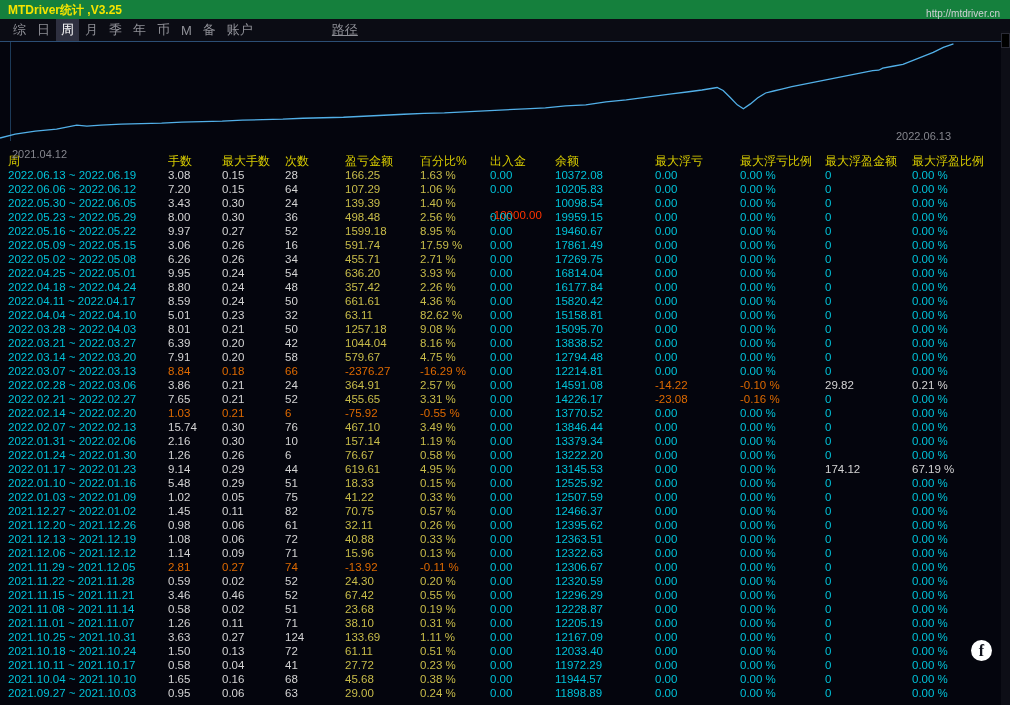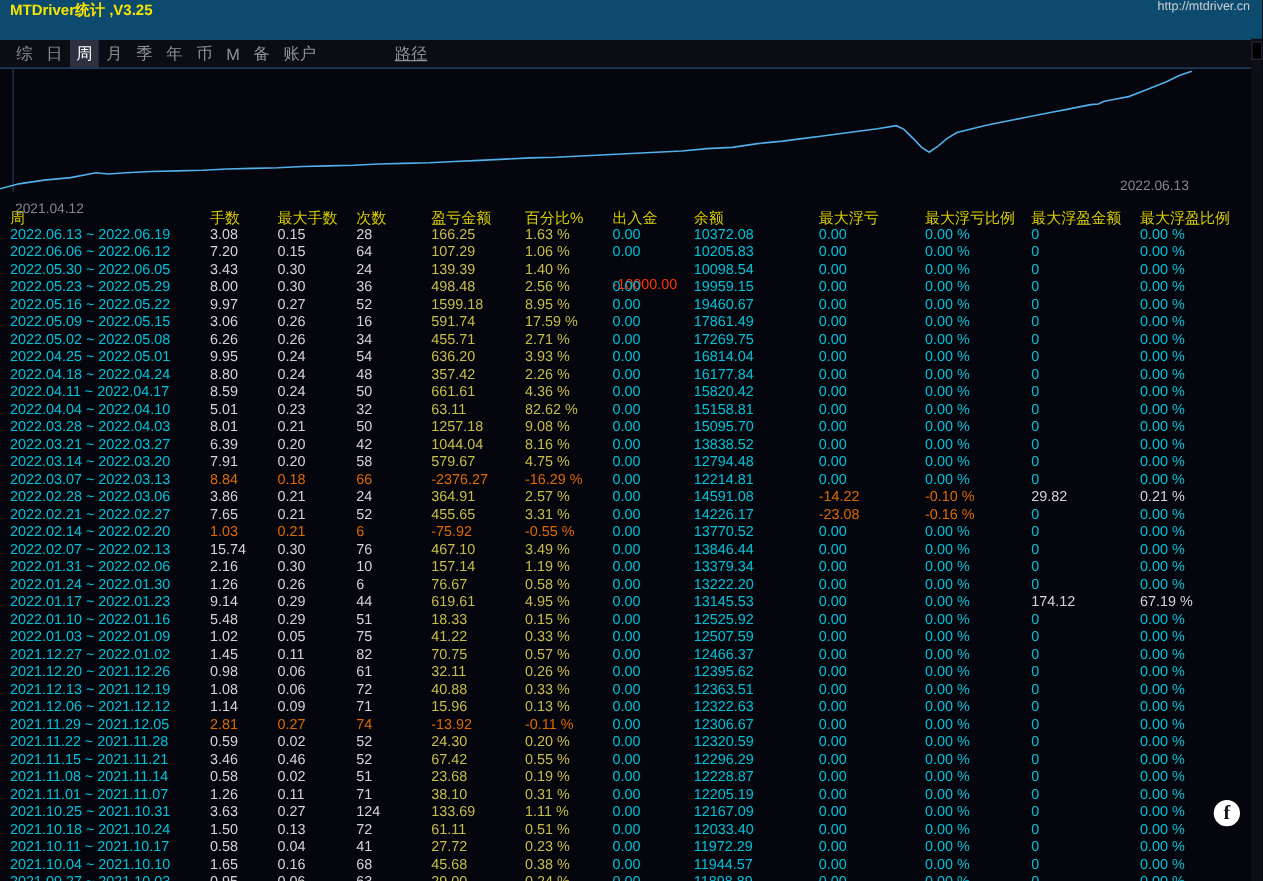--- a/index.html
+++ b/index.html
@@ -4,37 +4,37 @@
 <style>
   * { margin:0; padding:0; box-sizing:border-box; }
   html,body { width:1010px; height:705px; }
   body {
     font-family: "Liberation Sans", "DejaVu Sans", sans-serif;
     background:#04050d;
     position:relative;
     overflow:hidden;
   }
   .titlebar {
-    height:32px; background:#0c4a6e;
-    display:flex; justify-content:space-between; align-items:flex-start;
+    height:19px; background:#15803d;
+    display:flex; justify-content:space-between; align-items:flex-end;
     padding:0 10px 0 8px;
   }
   .title { color:#f5e400; font-size:12px; font-weight:bold; white-space:nowrap; }
   .url { color:#cfd0d4; font-size:10px; white-space:nowrap; }
   .menubar {
     height:22px; background:#0b0c14;
     display:flex; align-items:center;
     padding-left:8px;
   }
   .menu-item {
     color:#8f9097; font-size:13px; padding:2px 5px; margin-right:1px;
     cursor:default; white-space:nowrap;
   }
   .menu-item.active { color:#ffffff; background:#2e3040; }
-  .menu-item.path { margin-left:52px;text-decoration:underline; }
+  .menu-item.path { margin-left:68px;text-decoration:underline; }
   .chart {
     position:relative; height:100px;
     border-top:1px solid #2c4e74;
   }
   .chart svg { position:absolute; left:0; top:0; width:100%; height:100%; display:block; }
   .axis-left { position:absolute; left:10px; top:0; bottom:0; width:1px; background:#1c3a58; }
   .chart-label { position:absolute; font-size:11px; color:#85868d; white-space:nowrap; }
   .label-start { left:12px; top:106px; }
   .label-end { left:896px; top:88px; }
   .stats-table { margin-top:13px; }

